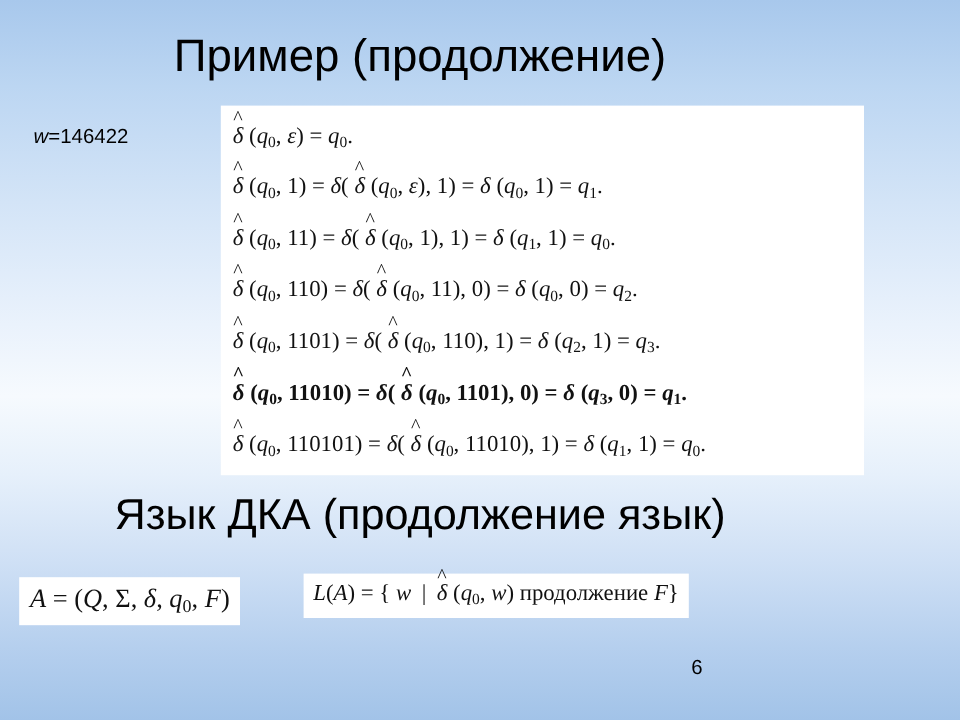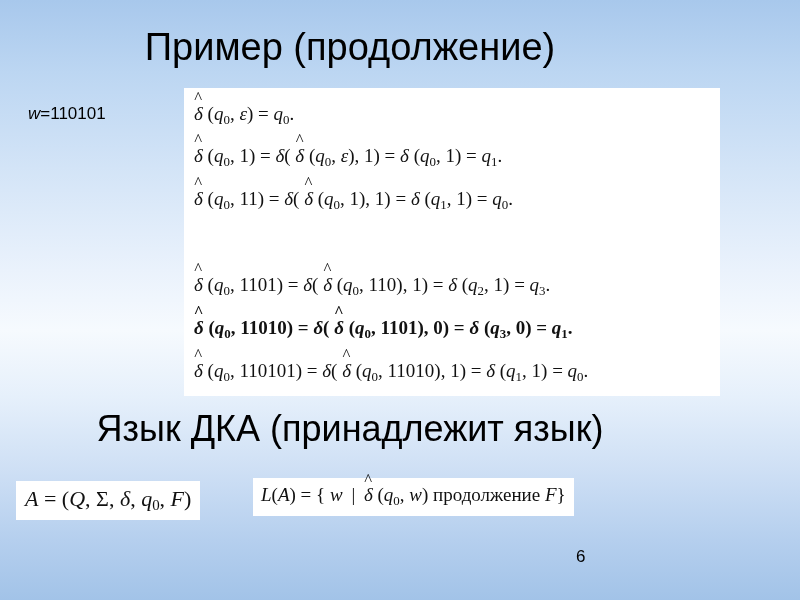--- a/index.html
+++ b/index.html
@@ -160,52 +160,55 @@
     color: #000;
   }
 </style>
 </head>
 <body>
 
 <div id="slide">
 
   <div class="title" id="title-main">Пример (продолжение)</div>
 
-  <div id="w-label"><span class="it">w</span><span>=110101</span></div>
+  <div id="w-label"><span class="it">w</span><span>=146422</span></div>
 
   <div id="formula-box">
 
     <div class="eqn eqn-0">
       <span class="dh">δ</span> (<span class="var">q</span><sub>0</sub>, <span class="var">ε</span>) = <span class="var">q</span><sub>0</sub>.
     </div>
 
     <div class="eqn eqn-1">
       <span class="dh">δ</span> (<span class="var">q</span><sub>0</sub>, 1) = <span class="dp">δ</span>( <span class="dh">δ</span> (<span class="var">q</span><sub>0</sub>, <span class="var">ε</span>), 1) = <span class="dp">δ</span> (<span class="var">q</span><sub>0</sub>, 1) = <span class="var">q</span><sub>1</sub>.
     </div>
 
     <div class="eqn eqn-2">
       <span class="dh">δ</span> (<span class="var">q</span><sub>0</sub>, 11) = <span class="dp">δ</span>( <span class="dh">δ</span> (<span class="var">q</span><sub>0</sub>, 1), 1) = <span class="dp">δ</span> (<span class="var">q</span><sub>1</sub>, 1) = <span class="var">q</span><sub>0</sub>.
     </div>
 
+    <div class="eqn eqn-3">
+      <span class="dh">δ</span> (<span class="var">q</span><sub>0</sub>, 110) = <span class="dp">δ</span>( <span class="dh">δ</span> (<span class="var">q</span><sub>0</sub>, 11), 0) = <span class="dp">δ</span> (<span class="var">q</span><sub>0</sub>, 0) = <span class="var">q</span><sub>2</sub>.
+    </div>
 
     <div class="eqn eqn-4">
       <span class="dh">δ</span> (<span class="var">q</span><sub>0</sub>, 1101) = <span class="dp">δ</span>( <span class="dh">δ</span> (<span class="var">q</span><sub>0</sub>, 110), 1) = <span class="dp">δ</span> (<span class="var">q</span><sub>2</sub>, 1) = <span class="var">q</span><sub>3</sub>.
     </div>
 
     <div class="eqn eqn-5">
       <span class="dh">δ</span> (<span class="var">q</span><sub>0</sub>, 11010) = <span class="dp">δ</span>( <span class="dh">δ</span> (<span class="var">q</span><sub>0</sub>, 1101), 0) = <span class="dp">δ</span> (<span class="var">q</span><sub>3</sub>, 0) = <span class="var">q</span><sub>1</sub>.
     </div>
 
     <div class="eqn eqn-6">
       <span class="dh">δ</span> (<span class="var">q</span><sub>0</sub>, 110101) = <span class="dp">δ</span>( <span class="dh">δ</span> (<span class="var">q</span><sub>0</sub>, 11010), 1) = <span class="dp">δ</span> (<span class="var">q</span><sub>1</sub>, 1) = <span class="var">q</span><sub>0</sub>.
     </div>
 
   </div>
 
-  <div class="title" id="title-sub">Язык ДКА (принадлежит язык)</div>
+  <div class="title" id="title-sub">Язык ДКА (продолжение язык)</div>
 
   <div id="formula-a">
     <span class="var">A</span> = (<span class="var">Q</span>, Σ, <span class="dp">δ</span>, <span class="var">q</span><sub>0</sub>, <span class="var">F</span>)
   </div>
 
   <div id="formula-l">
     <span class="var">L</span>(<span class="var">A</span>) = { <span class="var">w</span> <span class="bar">|</span> <span class="dh">δ</span> (<span class="var">q</span><sub>0</sub>, <span class="var">w</span>) <span class="cyr">продолжение</span> <span class="var">F</span>}
   </div>
 
   <div id="page-number">6</div>

